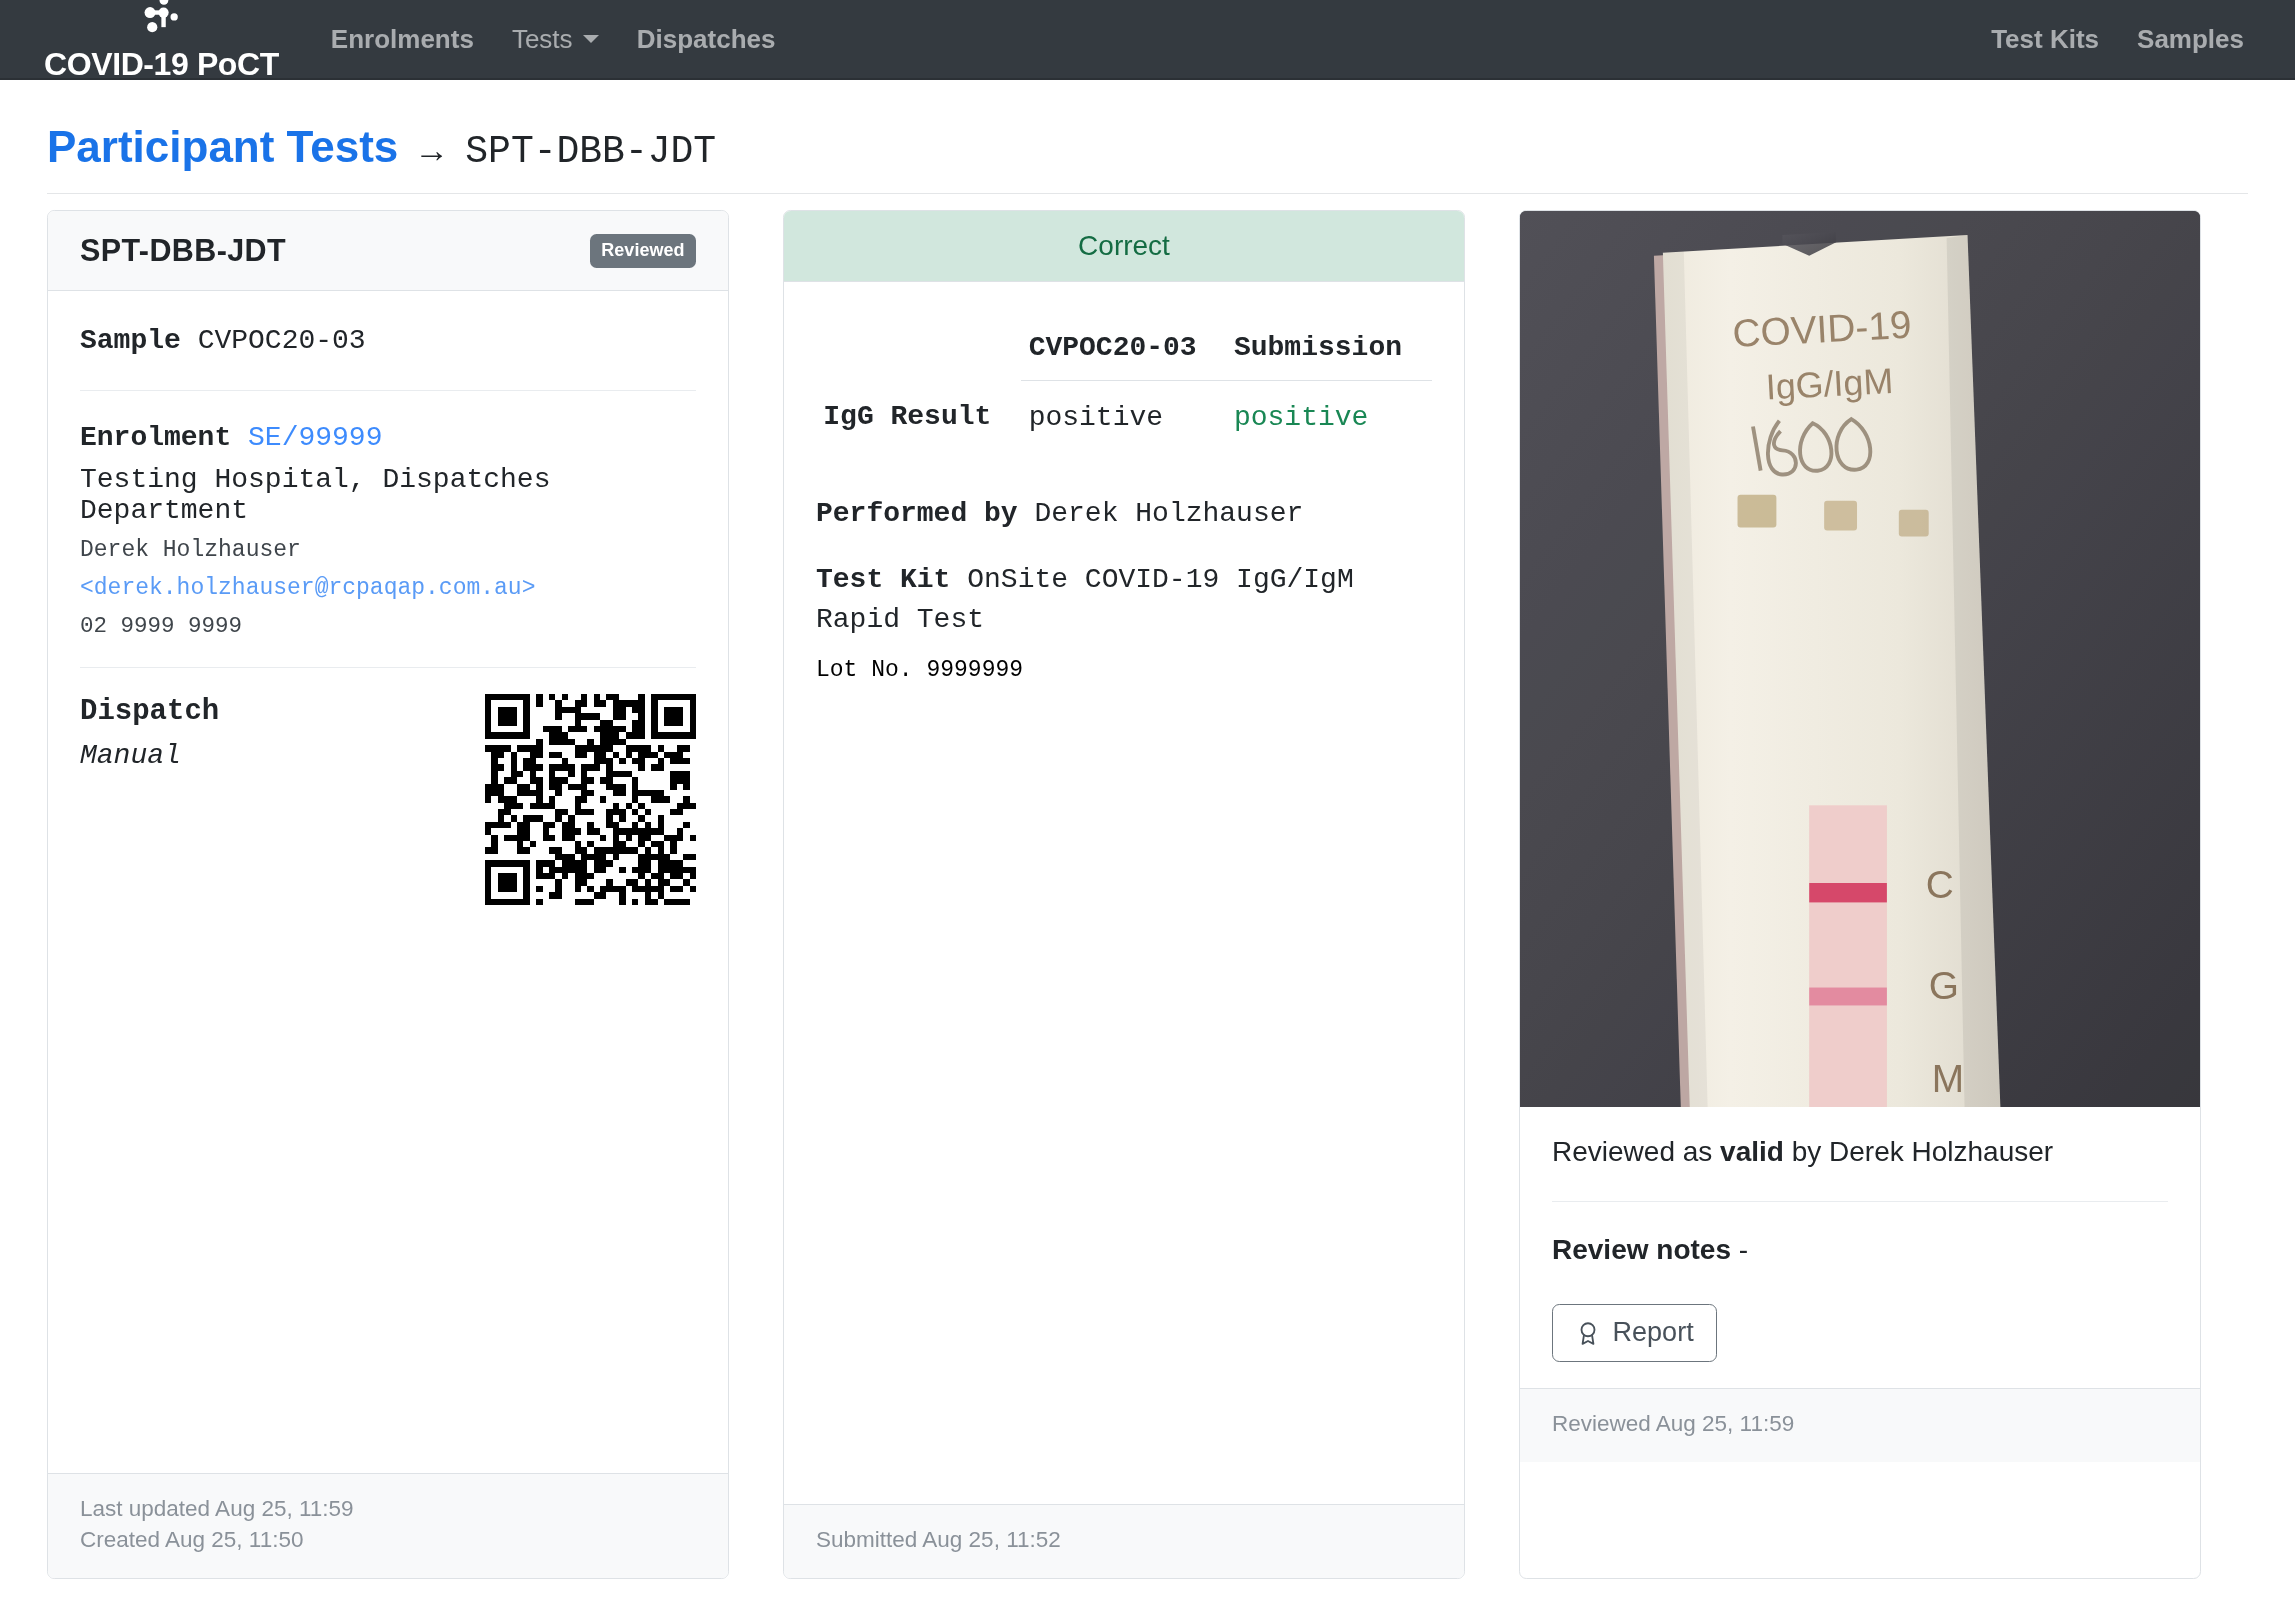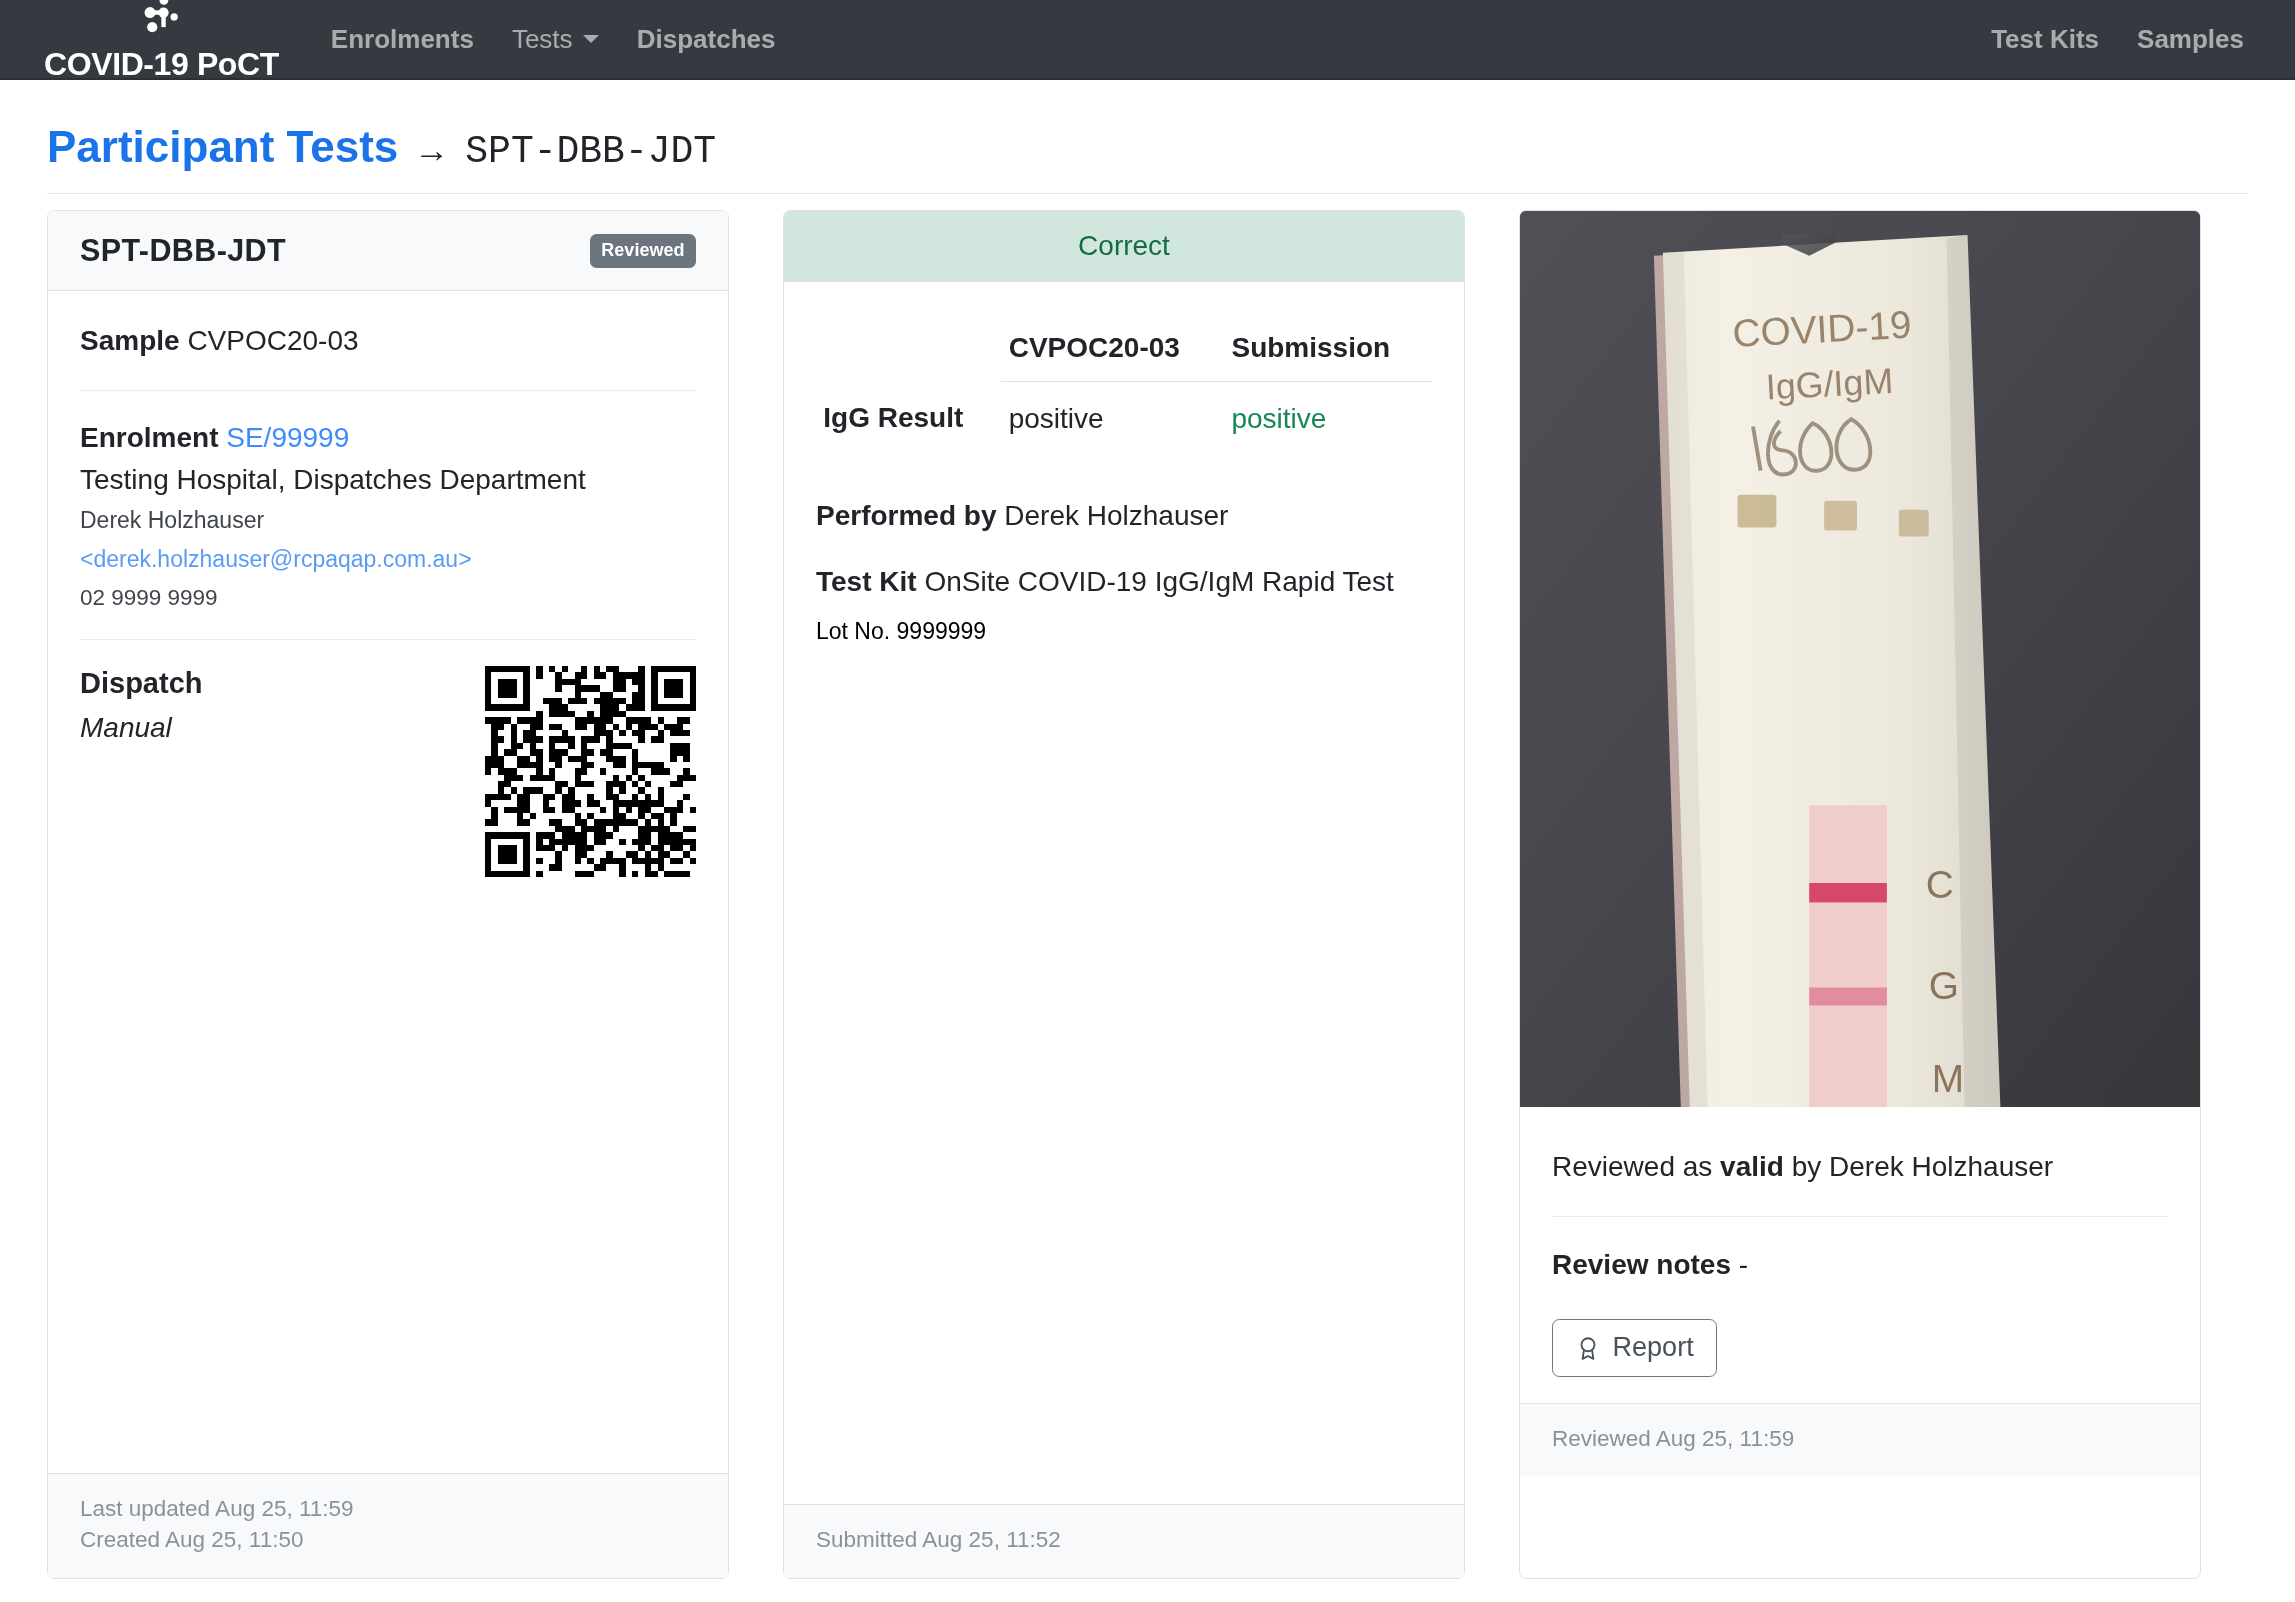--- a/index.html
+++ b/index.html
@@ -128,21 +128,21 @@
     background: #d1e7dd;
     border-bottom: 1.5px solid #dee2e6;
     padding: 19px 32px;
     text-align: center;
   }
   .card-head-green .hg-label {
     color: #146c43;
     font-size: 28px;
   }
 
-  .card-body { padding: 29px 32px; flex: 1 1 auto; }
+  .card-body { padding: 29px 32px; flex: 1 1 auto; font-family: Liberation Mono, monospace; }
 
   .card-foot {
     background: #f8f9fa;
     border-top: 1.5px solid #dee2e6;
     padding: 19px 32px 22px 32px;
   }
   .foot-line {
     color: #8a9199;
     font-size: 22.5px;
     line-height: 1.42;
@@ -194,21 +194,21 @@
 
   
   .photo-wrap {
     width: 100%;
     height: 896px;
     overflow: hidden;
     position: relative;
     background: #4a4a50;
   }
   .photo-wrap svg { display: block; width: 100%; height: 100%; }
-  .review-body { padding: 43px 32px 26px 32px; }
+  .review-body { padding: 28px 32px 26px 32px; }
   .review-line { font-size: 28px; color: #212529; }
   .review-line b { font-weight: bold; }
   .review-rule { border-bottom: 1.5px solid #e9ecef; margin: 33px 0 32px 0; }
   .notes-line { font-size: 28px; color: #212529; }
   .notes-line b { font-weight: bold; }
   .btn-report {
     margin-top: 38px;
     display: inline-flex;
     align-items: center;
     gap: 11.6px;

